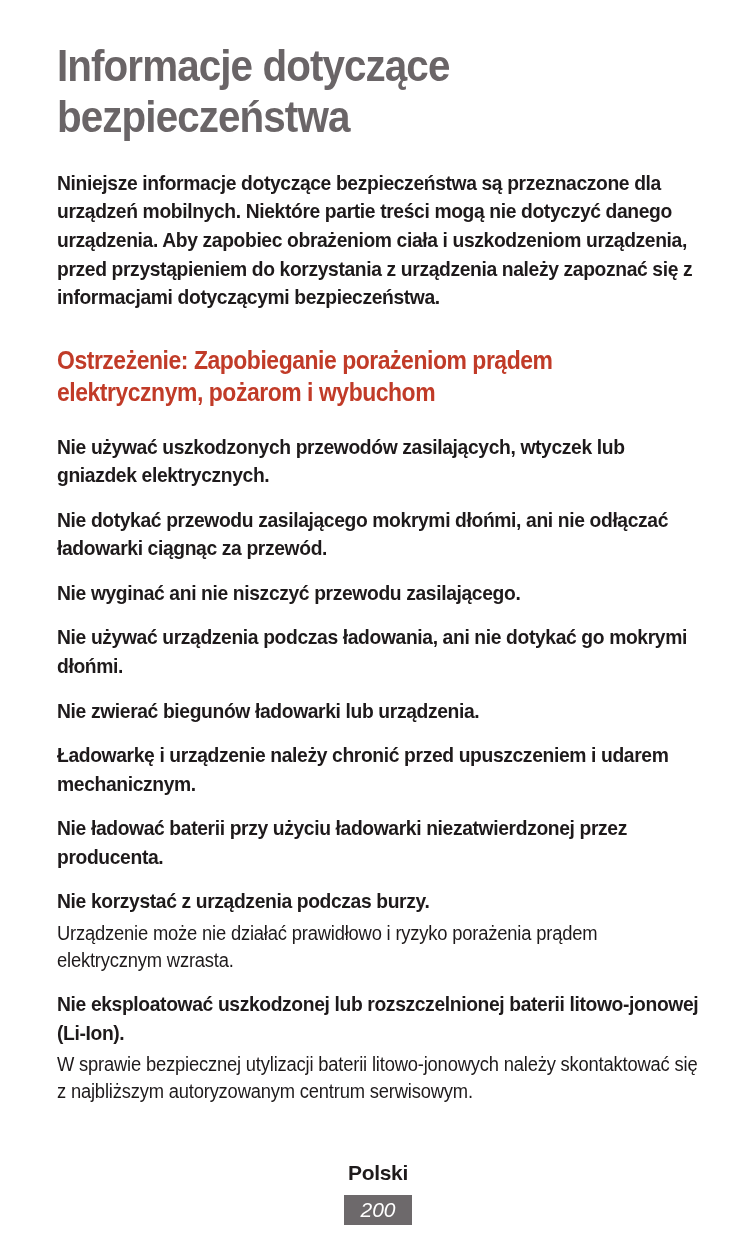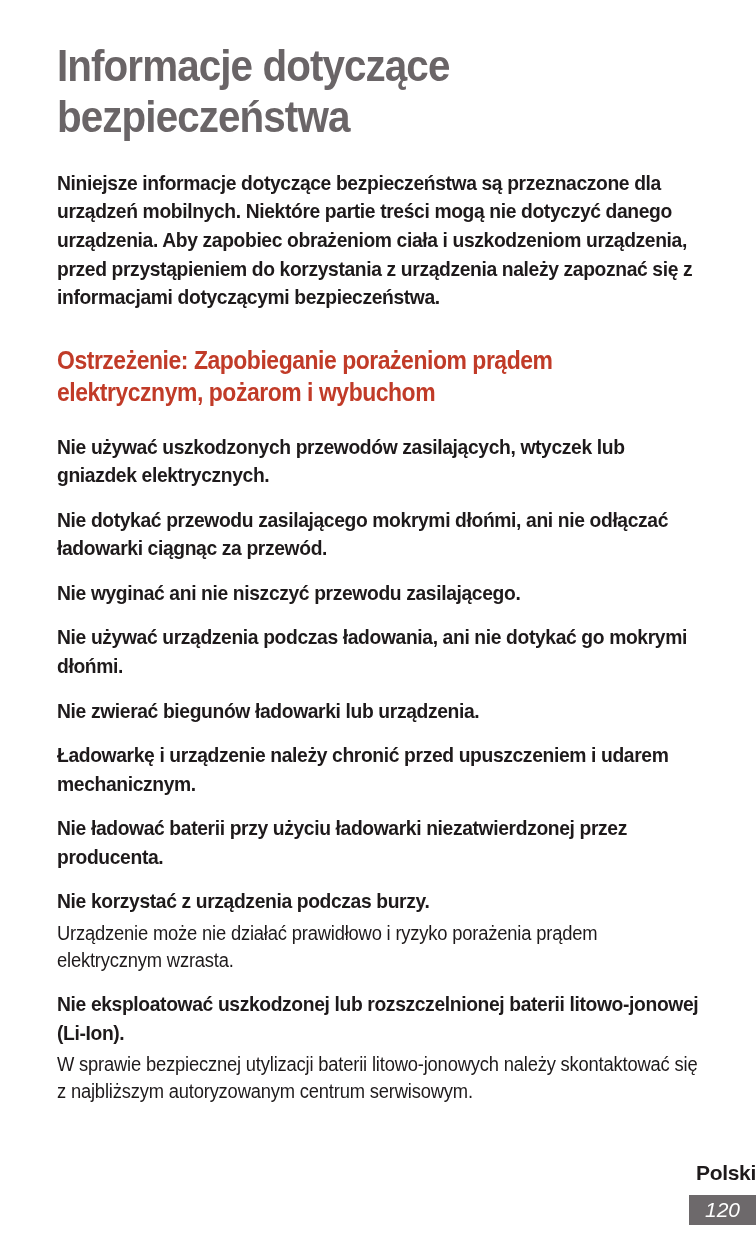--- a/index.html
+++ b/index.html
@@ -55,21 +55,21 @@
   }
   .w-detail {
     font-size: 20px;
     font-weight: normal;
     line-height: 1.36;
     letter-spacing: -0.2px;
     margin: 4px 0 0 0;
   }
   .footer {
     margin-top: auto;
-    text-align: right;
+    text-align: center;
     padding-bottom: 16px;
   }
   .lang {
     font-size: 21px;
     font-weight: bold;
     letter-spacing: -0.3px;
     color: #1e1a1b;
     margin: 0 0 10px 0;
   }
   .pagenum {
@@ -119,14 +119,14 @@
     <p class="w-detail">Urządzenie może nie działać prawidłowo i ryzyko porażenia prądem elektrycznym wzrasta.</p>
   </div>
   <div class="warning">
     <p class="w-bold">Nie eksploatować uszkodzonej lub rozszczelnionej baterii litowo-jonowej (Li-Ion).</p>
     <p class="w-detail">W sprawie bezpiecznej utylizacji baterii litowo-jonowych należy skontaktować się z najbliższym autoryzowanym centrum serwisowym.</p>
   </div>
 </div>
 
 <div class="footer">
   <div class="lang">Polski</div>
-  <div class="pagenum">120</div>
+  <div class="pagenum">200</div>
 </div>
 
 </body></html>

